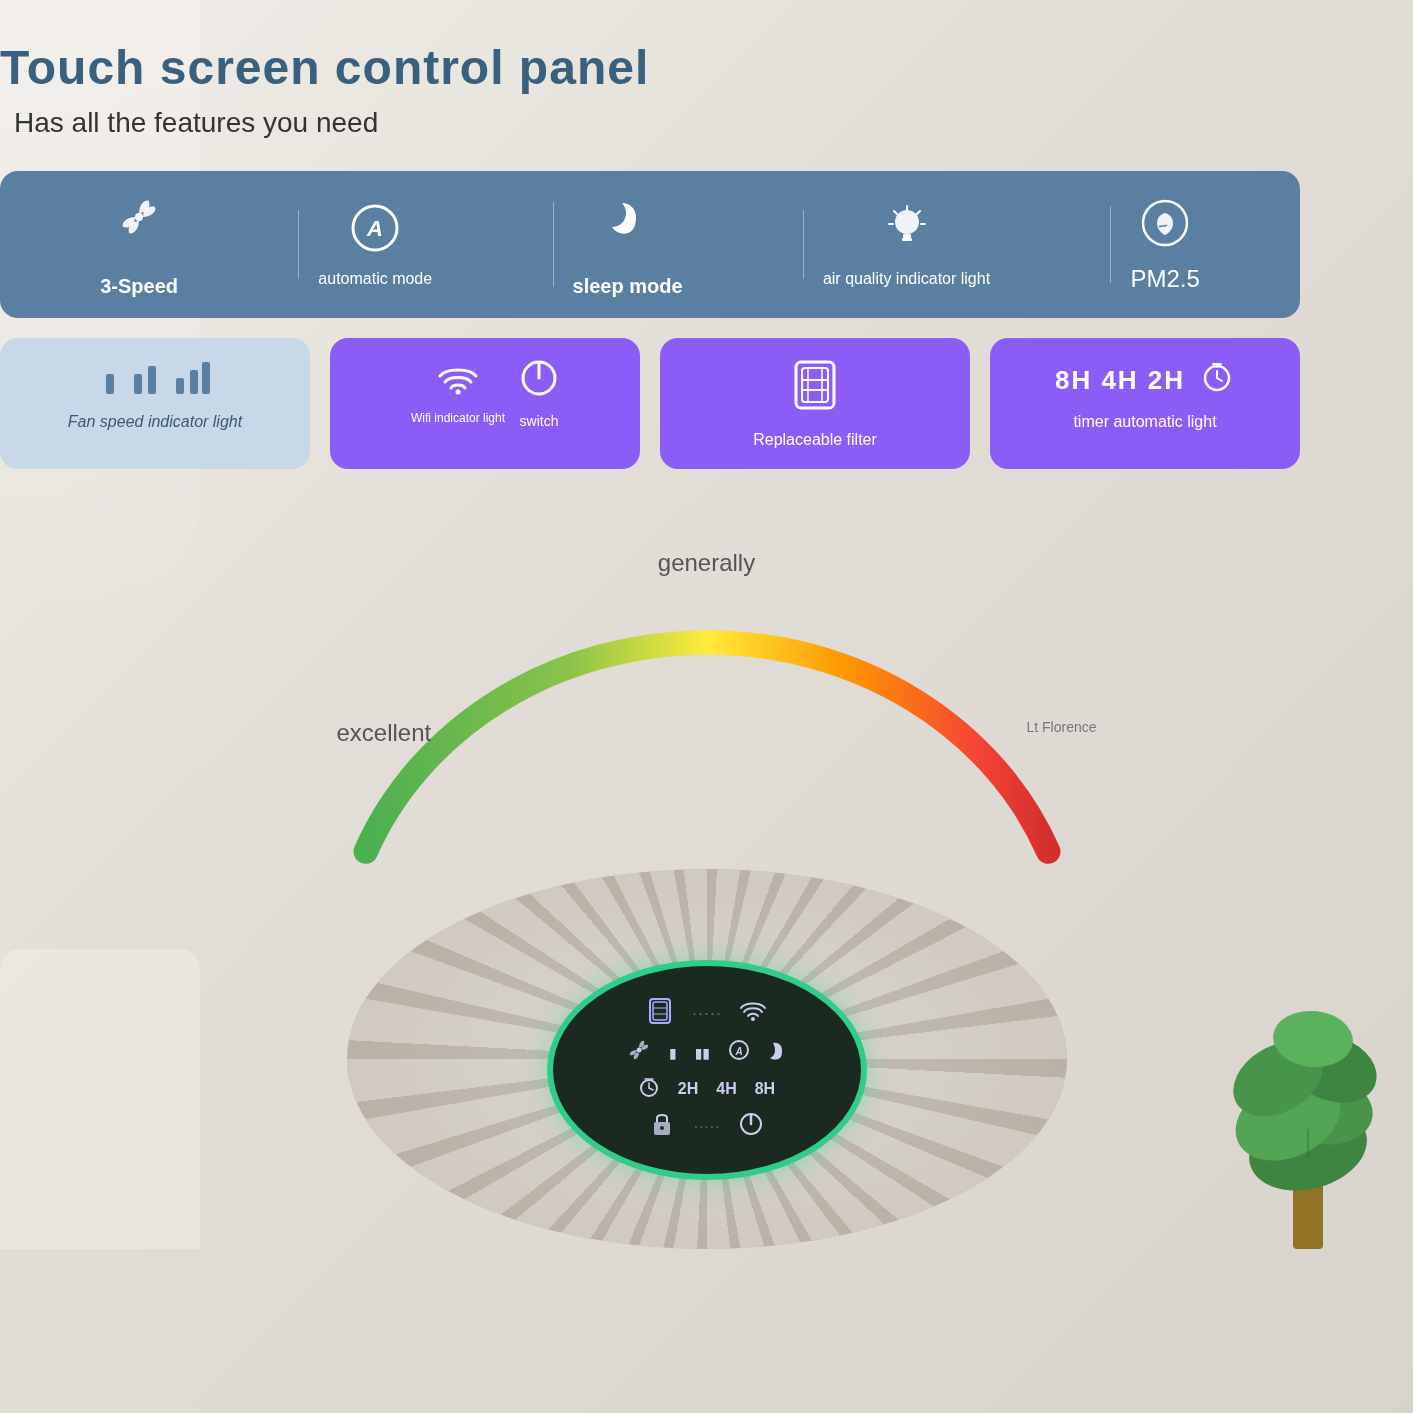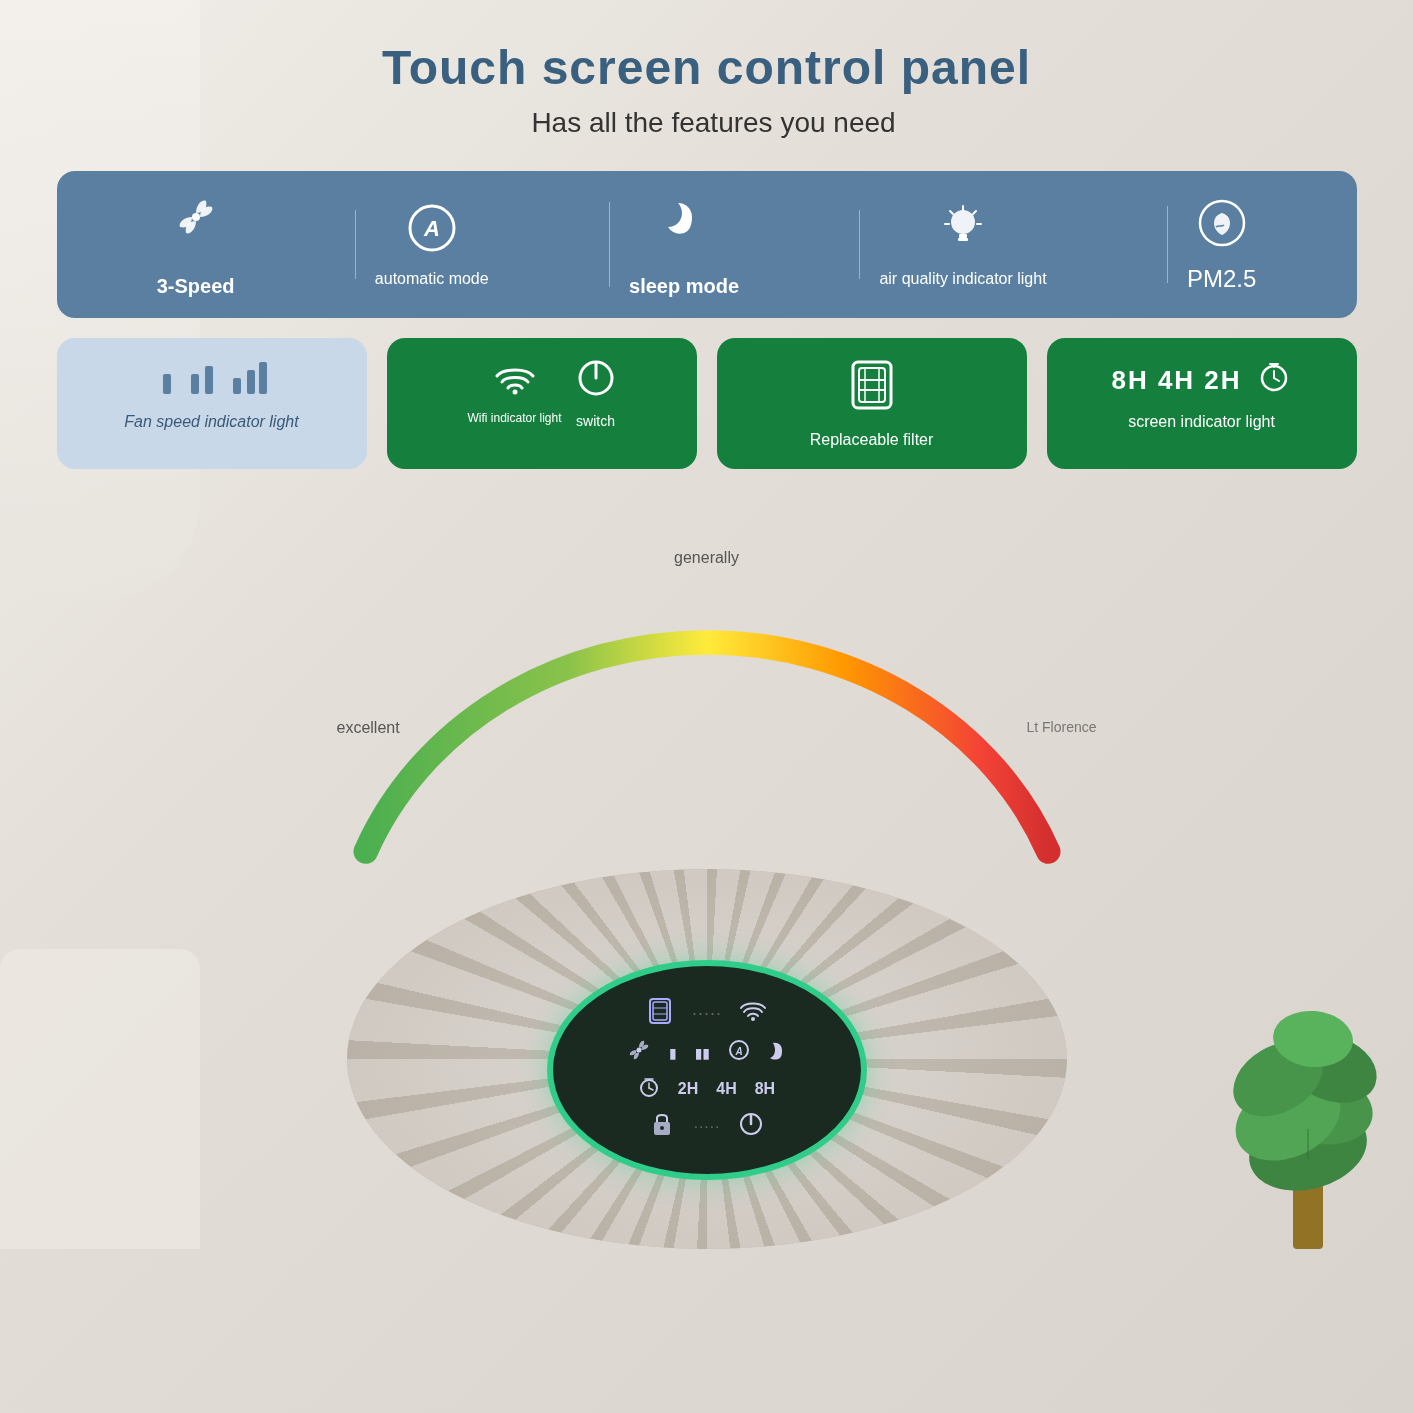--- a/index.html
+++ b/index.html
@@ -27,21 +27,21 @@
       border-radius: 0 0 100px 0;
       opacity: 0.7;
     }
 
     
     .content {
       position: relative;
       z-index: 10;
       display: flex;
       flex-direction: column;
-      align-items: center;
+      align-items: flex-start;
       padding-top: 40px;
     }
 
     
     .main-title {
       font-size: 48px;
       color: #3a6080;
       font-weight: 700;
       margin-bottom: 12px;
       letter-spacing: 1px;
@@ -112,21 +112,21 @@
 
     
     .feature-row-bottom {
       display: flex;
       width: 1300px;
       gap: 20px;
       margin-bottom: 30px;
     }
 
     .feature-card {
-      background: #15803d;
+      background: #8b5cf6;
       border-radius: 18px;
       padding: 20px 28px;
       display: flex;
       flex-direction: column;
       align-items: center;
       gap: 10px;
       color: white;
       flex: 1;
     }
 
@@ -169,21 +169,21 @@
       height: 350px;
     }
 
     .arc-svg {
       width: 100%;
       height: 100%;
     }
 
     .air-quality-label {
       position: absolute;
-      font-size: 16px;
+      font-size: 24px;
       color: #555;
     }
 
     .label-excellent {
       left: 80px;
       top: 200px;
     }
 
     .label-generally {
       top: 30px;
@@ -445,21 +445,21 @@
         <div class="card-icon">
           <svg width="36" height="36" viewBox="0 0 36 36" fill="none">
             <circle cx="18" cy="20" r="12" stroke="white" stroke-width="2.5" fill="none"></circle>
             <line x1="18" y1="20" x2="18" y2="13" stroke="white" stroke-width="2" stroke-linecap="round"></line>
             <line x1="18" y1="20" x2="23" y2="23" stroke="white" stroke-width="2" stroke-linecap="round"></line>
             <line x1="14" y1="6" x2="22" y2="6" stroke="white" stroke-width="2" stroke-linecap="round"></line>
             <line x1="18" y1="6" x2="18" y2="9" stroke="white" stroke-width="2" stroke-linecap="round"></line>
           </svg>
         </div>
       </div>
-      <span class="feature-label">screen indicator light</span>
+      <span class="feature-label">timer automatic light</span>
     </div>
 
   </div>
 
 </div>
 
 <div class="purifier-section">
 
   <div class="arc-container">
     <svg class="arc-svg" viewBox="0 0 900 400" fill="none">

